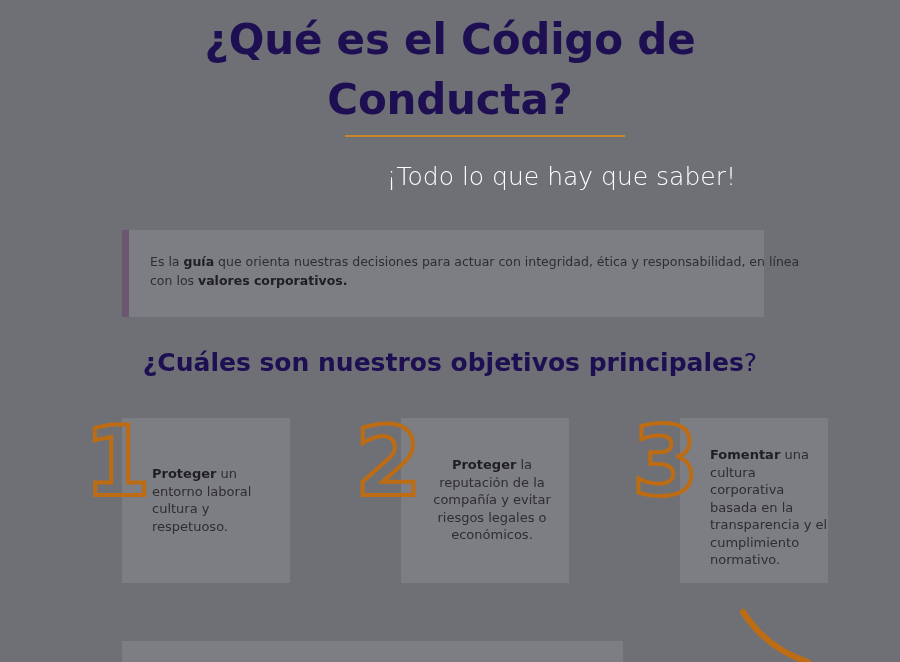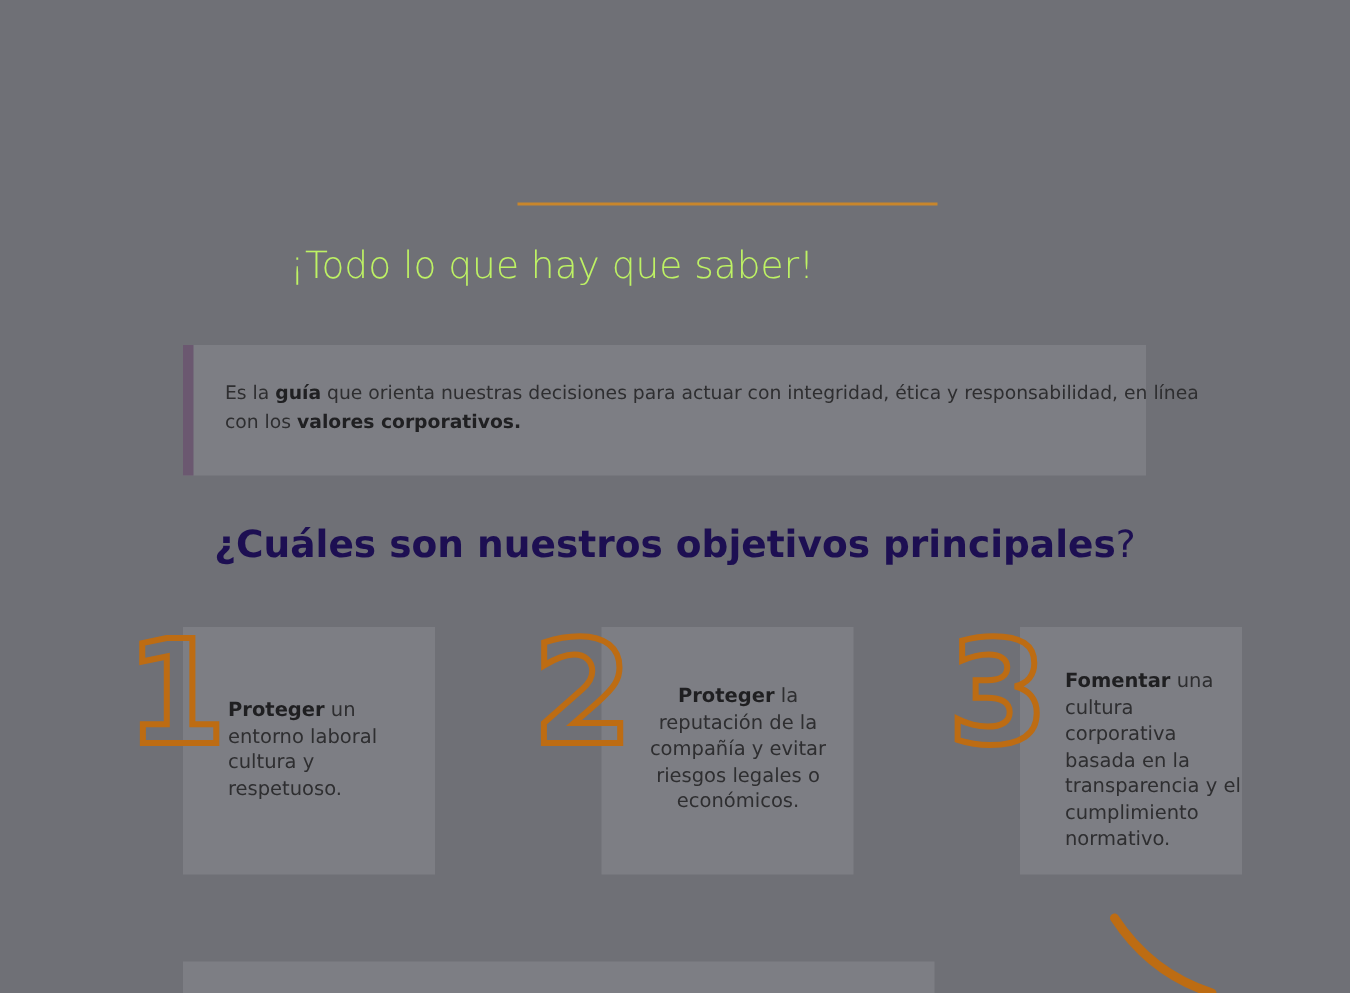--- a/index.html
+++ b/index.html
@@ -45,22 +45,22 @@
     width: 280px;
     height: 2px;
     background: #c8862c;
   }
 
   .subtitle {
     position: absolute;
     left: 0;
     top: 160px;
     width: 736px;
-    text-align: center;
-    color: #bef264;
+    text-align: right;
+    color: #ffffff;
     font-family: "DejaVu Sans", sans-serif;
     font-size: 25px;
     font-weight: 300;
     line-height: 34px;
   }
 
   
   .quote-box {
     position: absolute;
     left: 122px;
@@ -165,20 +165,24 @@
     width: 200px;
     height: 67px;
     pointer-events: none;
   }
 </style>
 </head>
 <body>
 
 <div id="page">
 
+  <div class="title">
+    <div>¿Qué es el Código de</div>
+    <div>Conducta?</div>
+  </div>
 
   <div class="title-divider"></div>
 
   <div class="subtitle">¡Todo lo que hay que saber!</div>
 
   <div class="quote-box">
     <div class="quote-bar"></div>
     <div class="quote-text">
       <span>Es la </span><b>guía</b><span> que orienta nuestras decisiones para actuar con integridad, ética y responsabilidad, en línea con los </span><b>valores corporativos.</b>
     </div>

